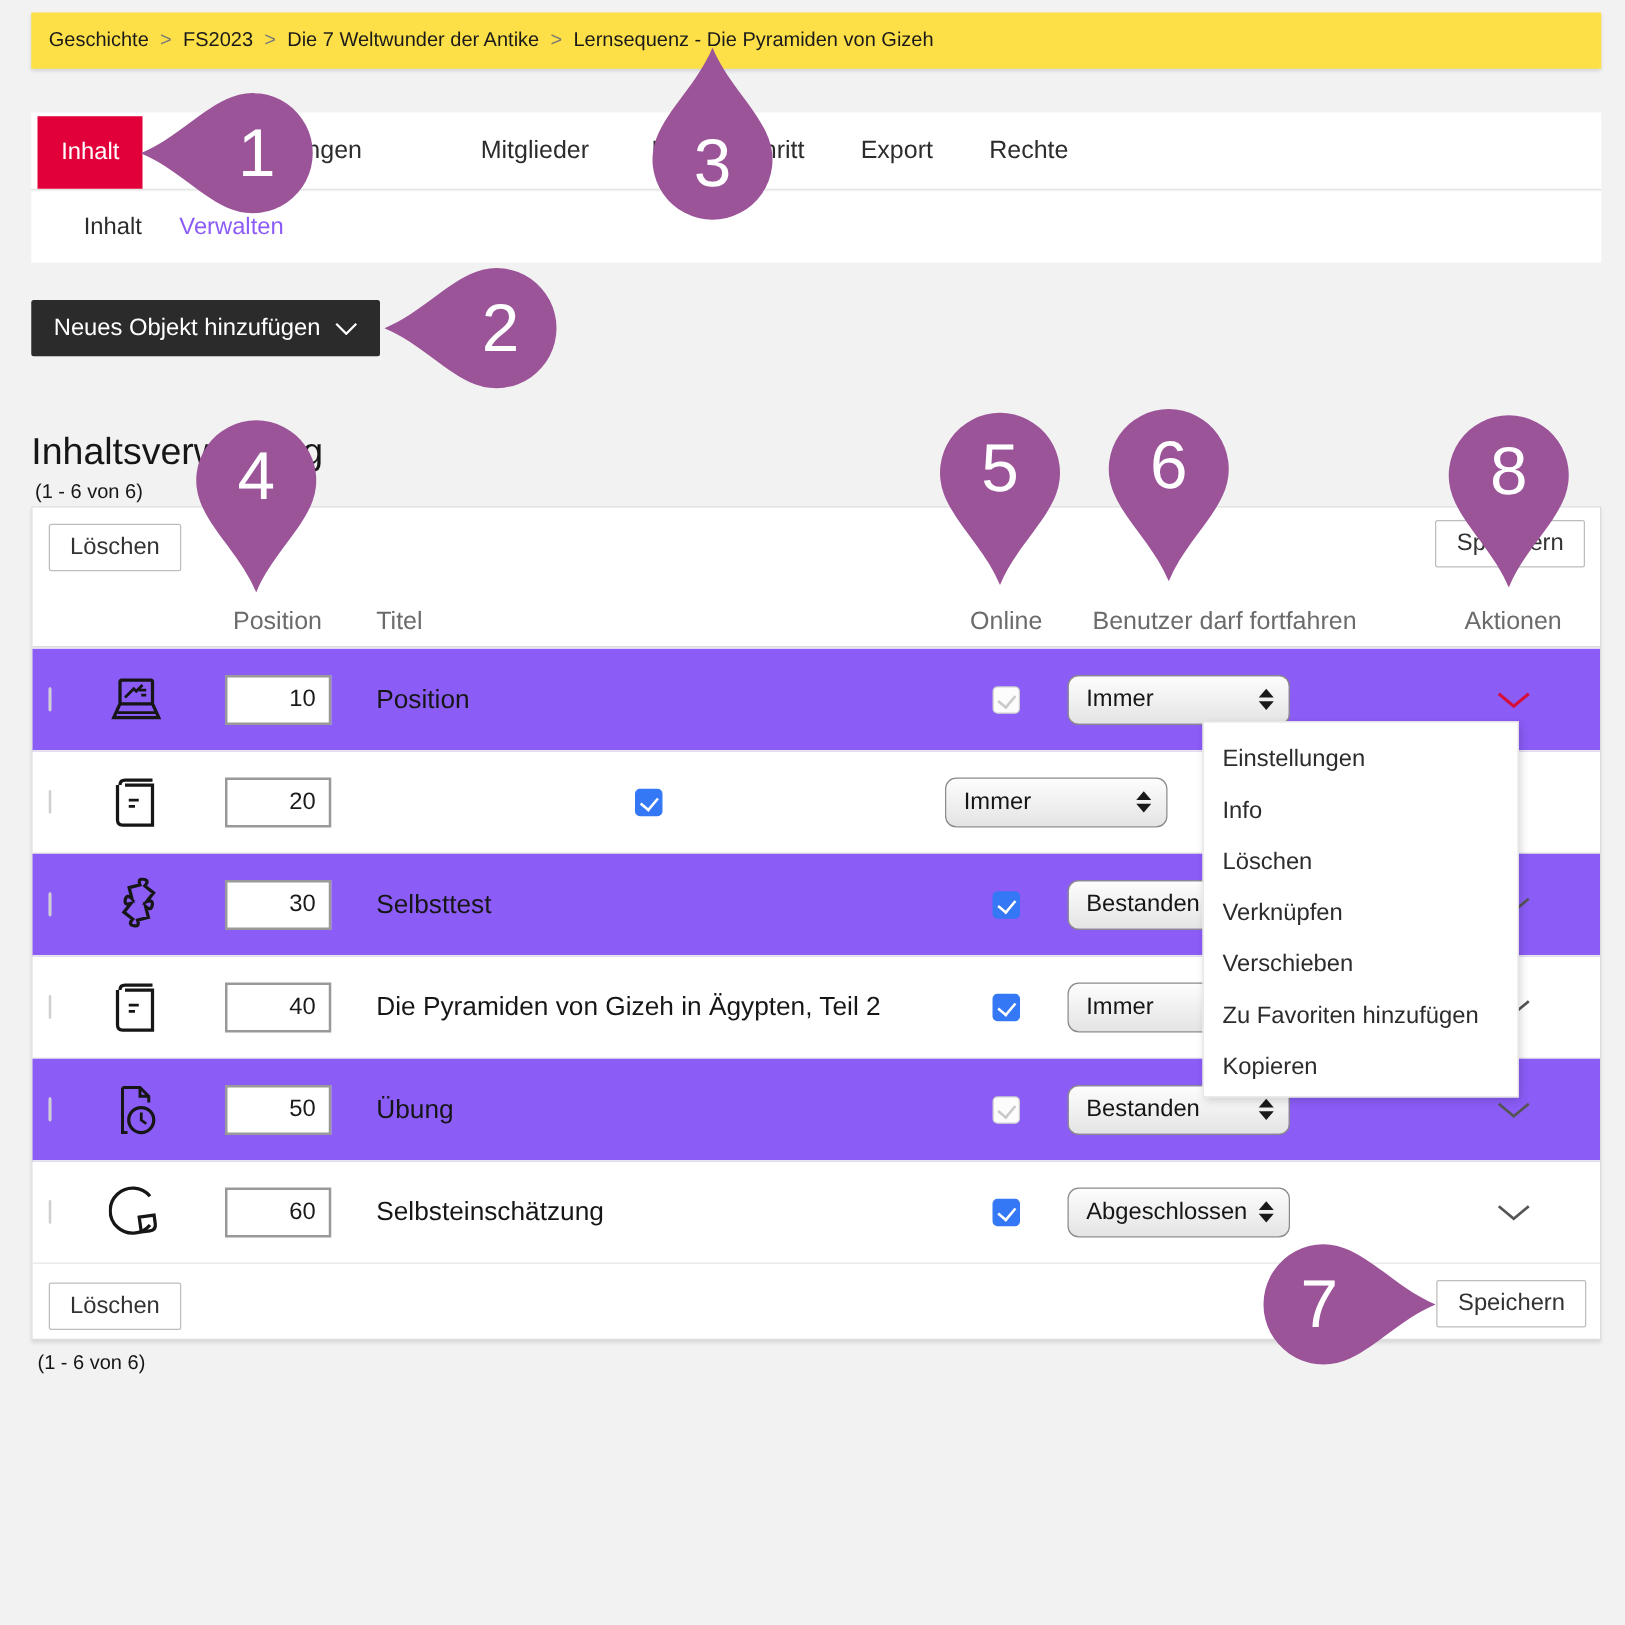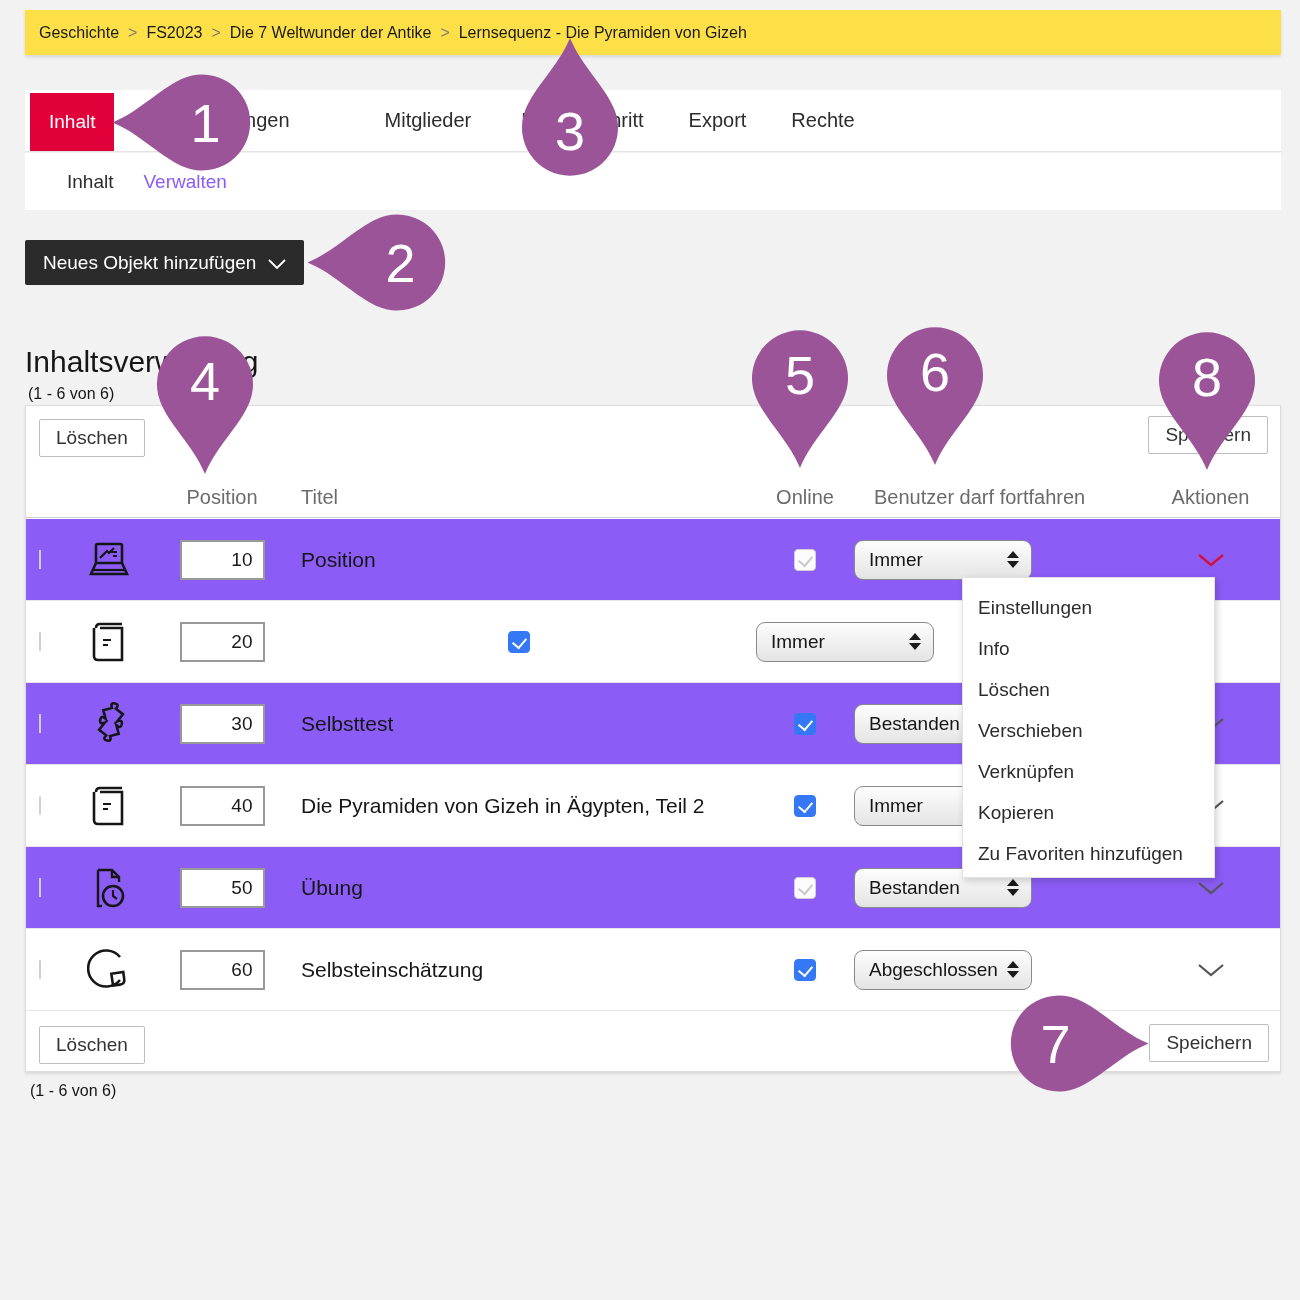--- a/index.html
+++ b/index.html
@@ -394,24 +394,24 @@
   <button class="btn btn-del-bottom">Löschen</button>
   <button class="btn btn-save-bottom">Speichern</button>
 </div>
 
 <div class="range-bottom">(1 - 6 von 6)</div>
 
 <div class="menu">
   <div class="menu-item">Einstellungen</div>
   <div class="menu-item">Info</div>
   <div class="menu-item">Löschen</div>
+  <div class="menu-item">Verknüpfen</div>
   <div class="menu-item">Verschieben</div>
-  <div class="menu-item">Verknüpfen</div>
+  <div class="menu-item">Zu Favoriten hinzufügen</div>
   <div class="menu-item">Kopieren</div>
-  <div class="menu-item">Zu Favoriten hinzufügen</div>
 </div>
 
 <div class="marker m-left m1">
   <svg viewBox="0 0 100 145">
       <path d="M50 145 C38 116 14 96 5 72 A48 48 0 1 1 95 72 C86 96 62 116 50 145 Z" fill="#9c5499"></path>
     </svg>
   <span class="num">1</span>
 </div>
 <div class="marker m-left m2">
   <svg viewBox="0 0 100 145">

